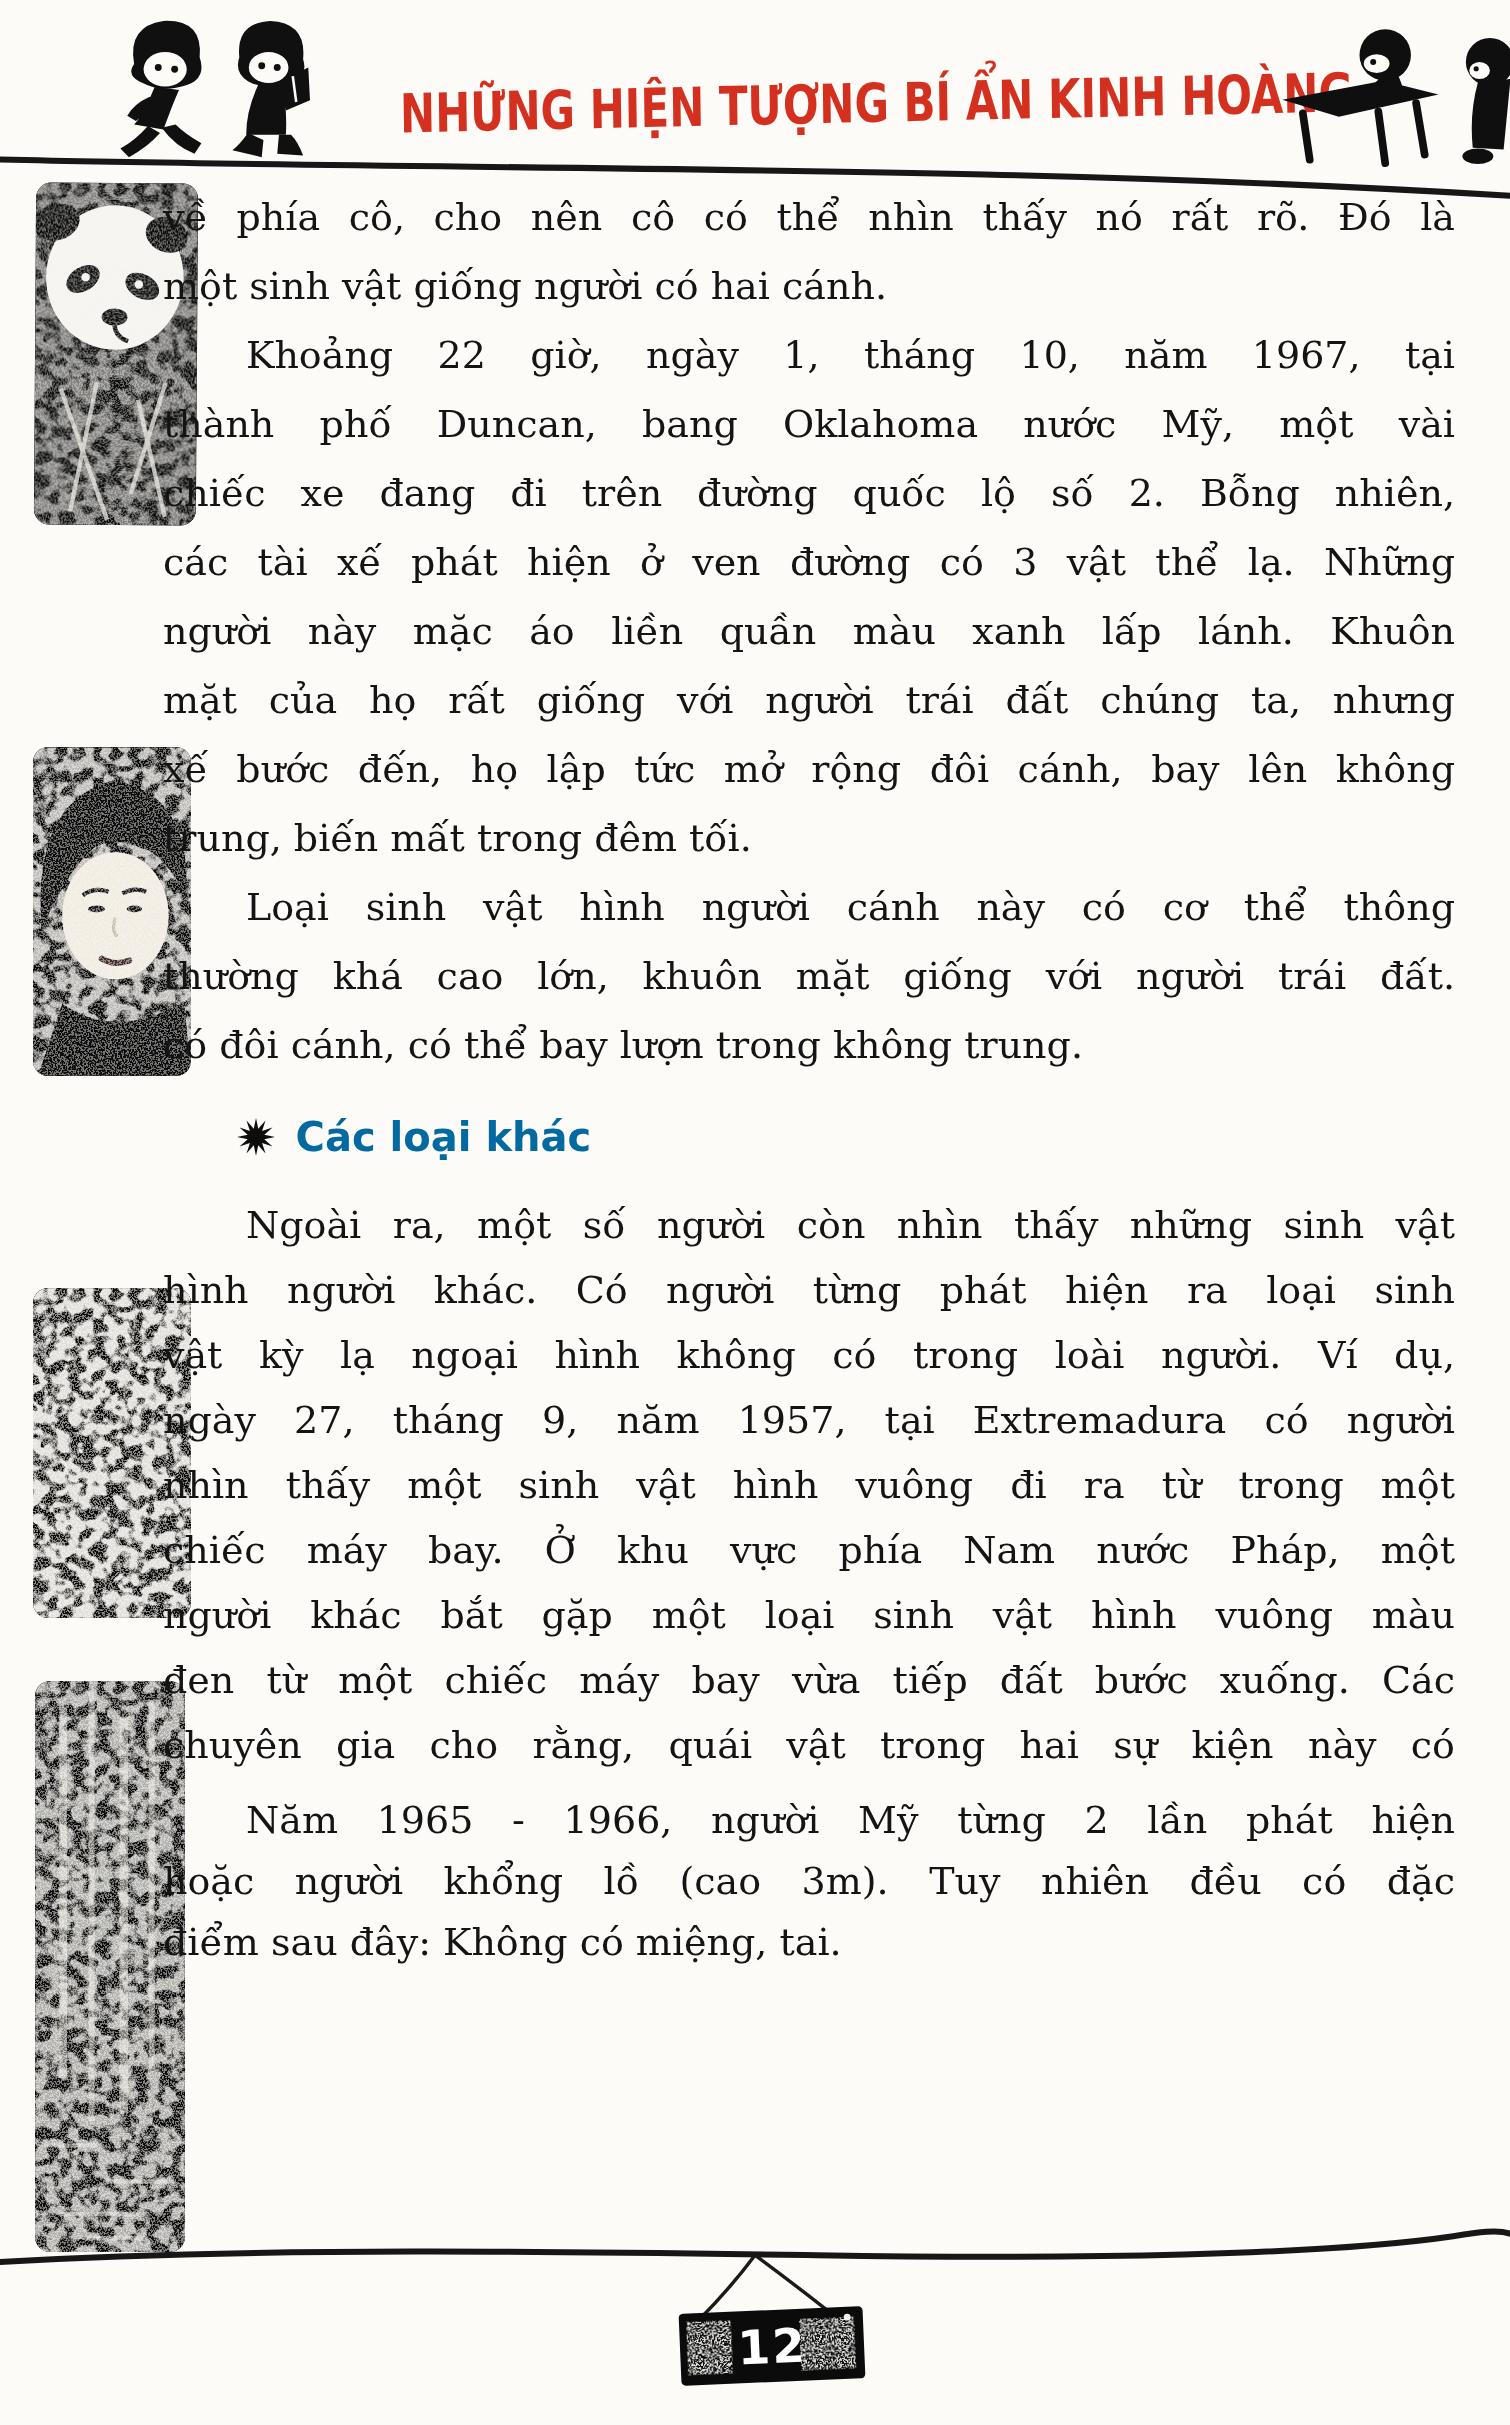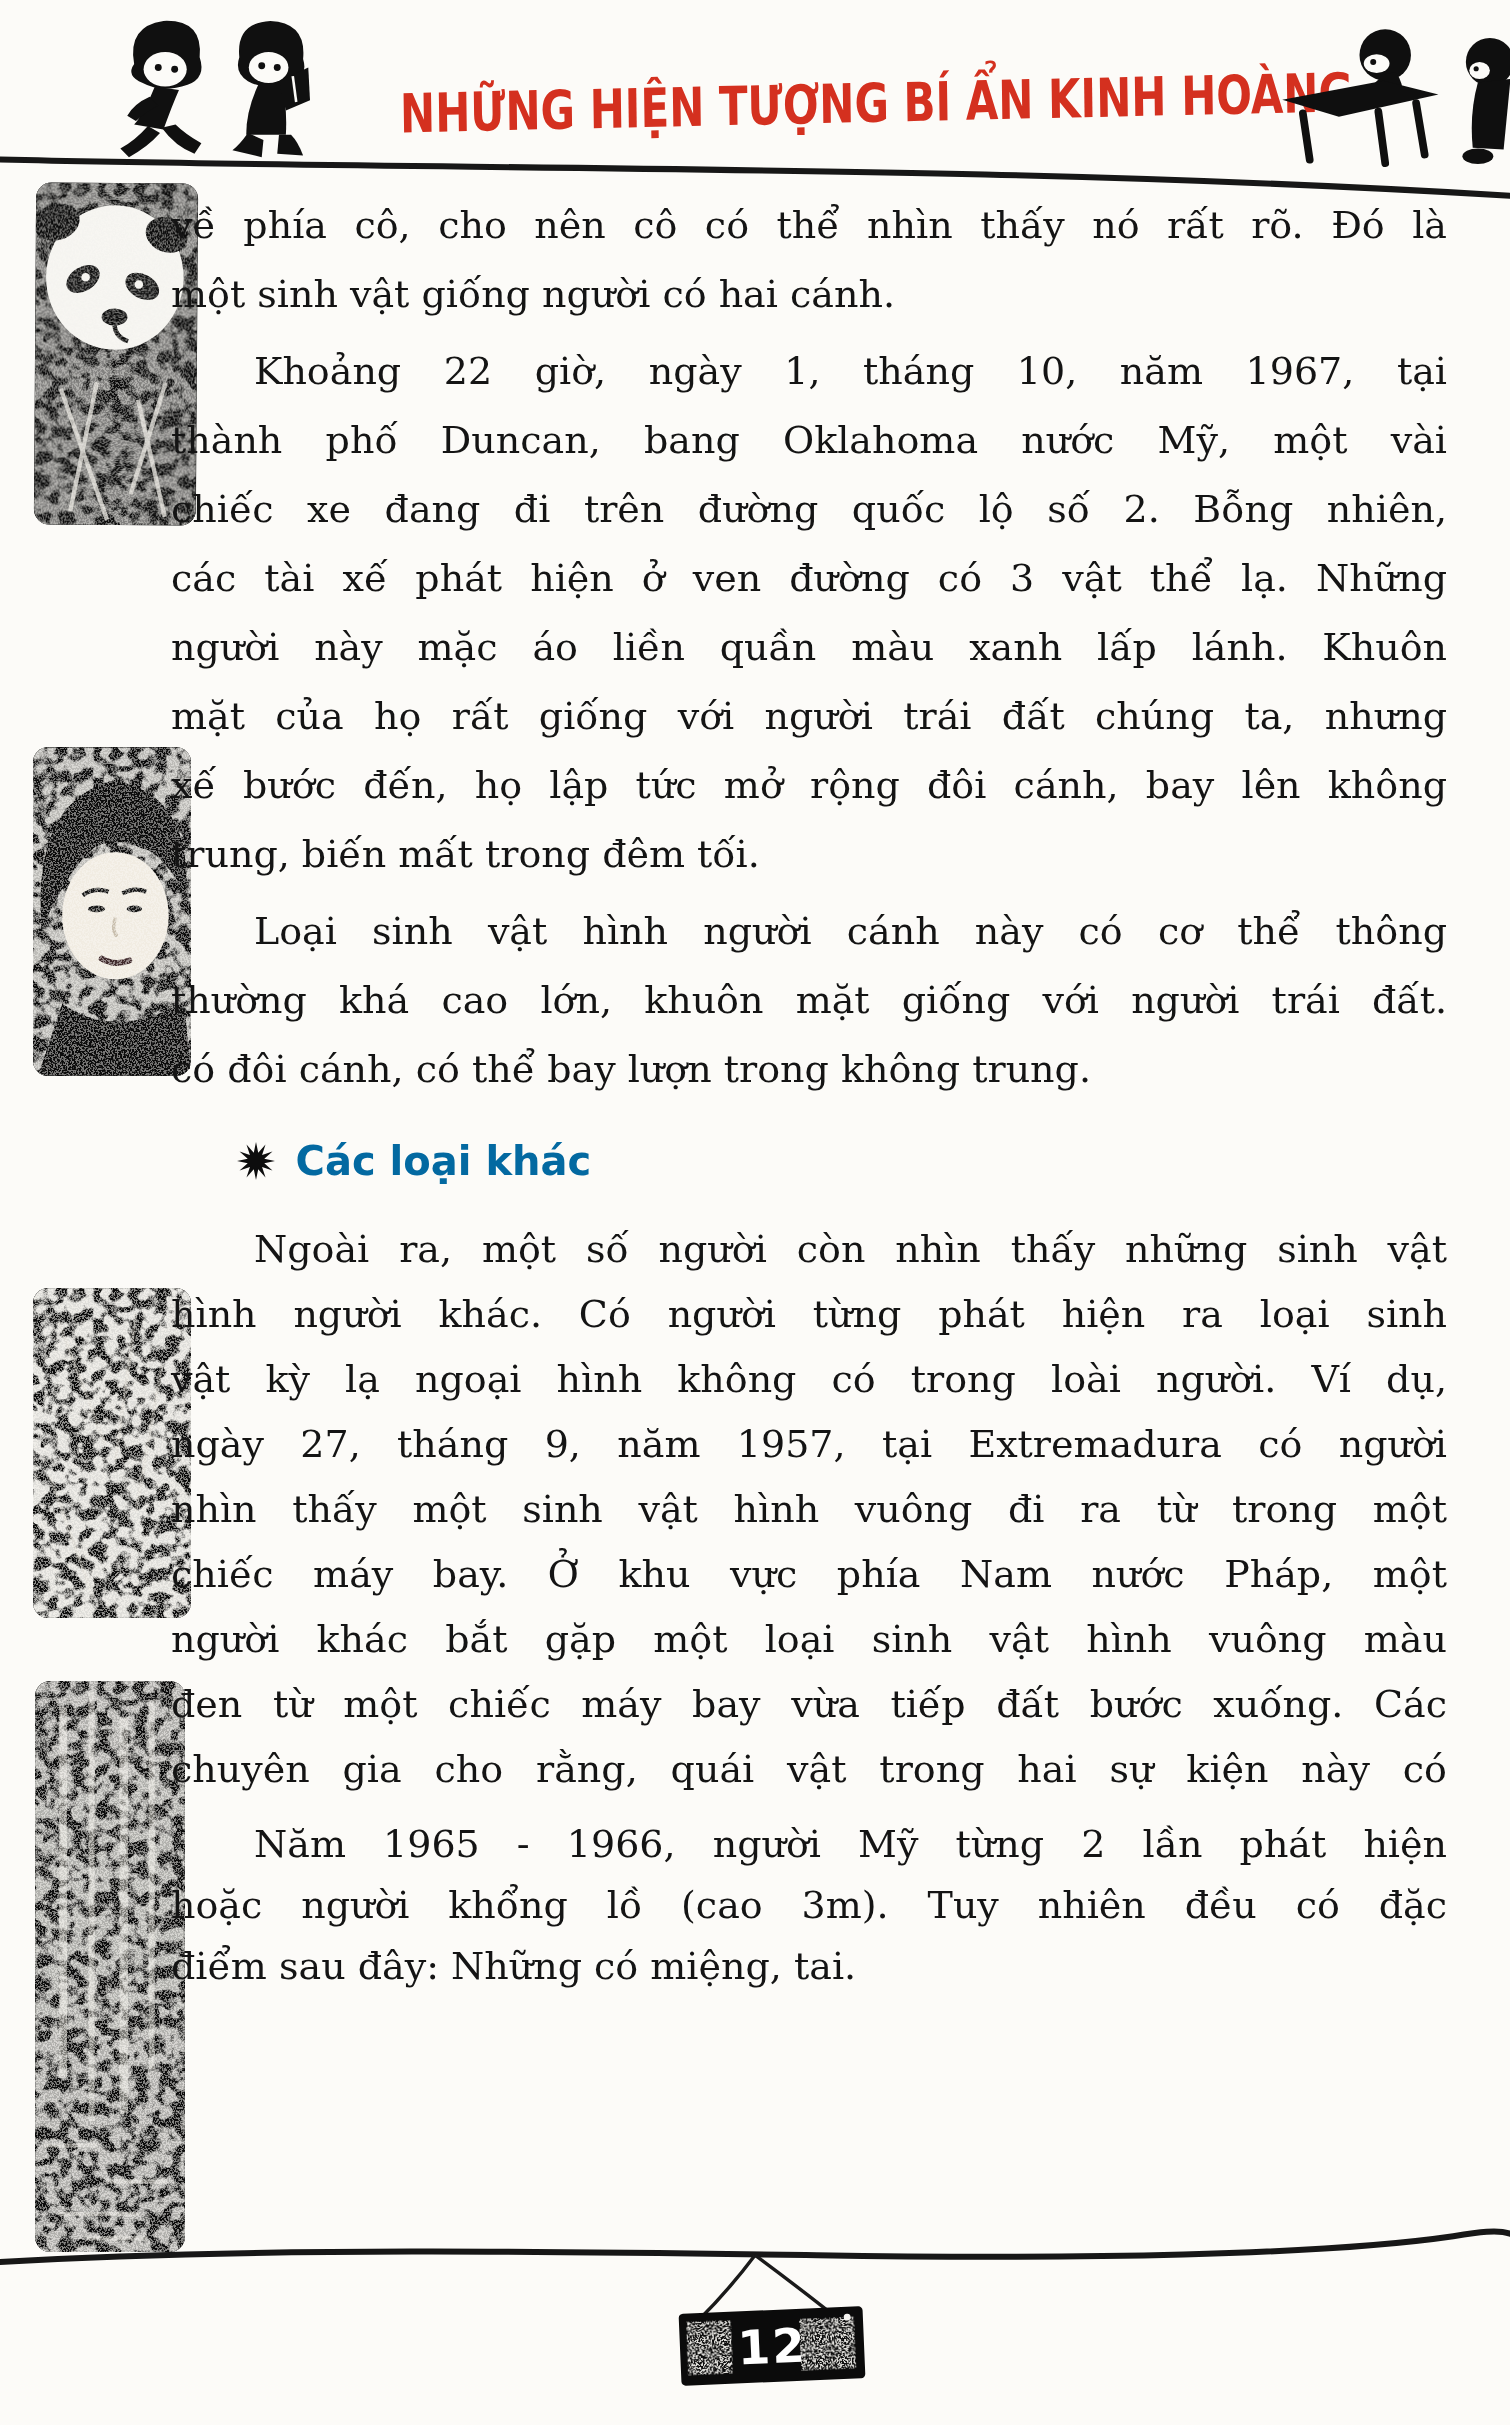--- a/index.html
+++ b/index.html
@@ -32,21 +32,21 @@
   
   .photo { position: absolute; border-radius: 15.5px; overflow: hidden; background: #0c0c0c; }
   #photo-panda  { left: -5.2px; top: 169px;  width: 162px; height: 342px; transform: rotate(0.4deg); }
   #photo-woman  { left: -6.9px; top: 733px;  width: 158px; height: 329px; }
   #photo-jungle { left: -6.9px; top: 1274px; width: 158px; height: 330px; }
   #photo-forest { left: -5.2px; top: 1667px; width: 150px; height: 571px; }
   .photo svg { display: block; width: 100%; height: 100%; }
 
   
   .text-col { position: absolute; left: 163px; top: 183px; width: 1292px; color: #141414; }
-  .para { margin: 8px; }
+  .para { margin: 0; }
   .ln {
     font-size: 38px;
     text-align: justify; text-align-last: justify; text-justify: inter-word;
   }
   .u  .ln { line-height: 69px; }
   .m  .ln { line-height: 65px; }
   .lo .ln { line-height: 61px; }
   .ln.end { text-align-last: left; }
   .ln.ind { text-indent: 83px; }
   #p5 { margin-top: 12px; }
@@ -265,21 +265,21 @@
     <div class="ln">nhìn thấy một sinh vật hình vuông đi ra từ trong một</div>
     <div class="ln">chiếc máy bay. Ở khu vực phía Nam nước Pháp, một</div>
     <div class="ln">người khác bắt gặp một loại sinh vật hình vuông màu</div>
     <div class="ln">đen từ một chiếc máy bay vừa tiếp đất bước xuống. Các</div>
     <div class="ln">chuyên gia cho rằng, quái vật trong hai sự kiện này có</div>
   </div>
 
   <div class="para lo" id="p5">
     <div class="ln ind">Năm 1965 - 1966, người Mỹ từng 2 lần phát hiện</div>
     <div class="ln">hoặc người khổng lồ (cao 3m). Tuy nhiên đều có đặc</div>
-    <div class="ln end">điểm sau đây: Những có miệng, tai.</div>
+    <div class="ln end">điểm sau đây: Không có miệng, tai.</div>
   </div>
 
 </div>
 
 <div class="sign">
   <svg aria-hidden="true" viewBox="0 0 214 84" width="184" height="72">
     <rect x="8" y="10" width="52" height="62" filter="url(#spk)" opacity="0.9"></rect>
     <rect x="140" y="12" width="64" height="60" filter="url(#spk)" opacity="0.9"></rect>
     <circle cx="196" cy="12" r="4" fill="#f5f4f0"></circle>
   </svg>

